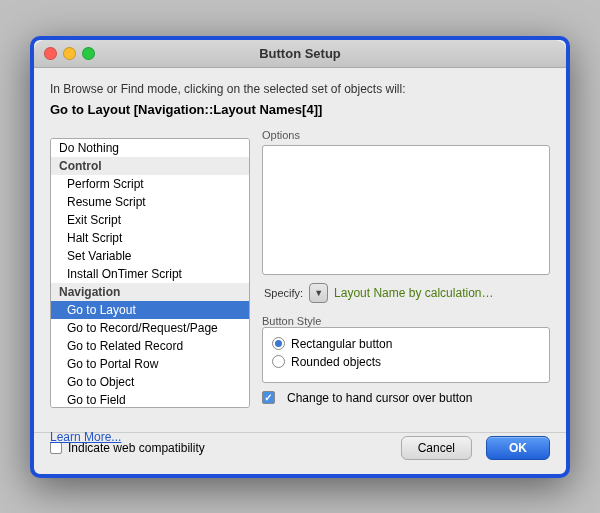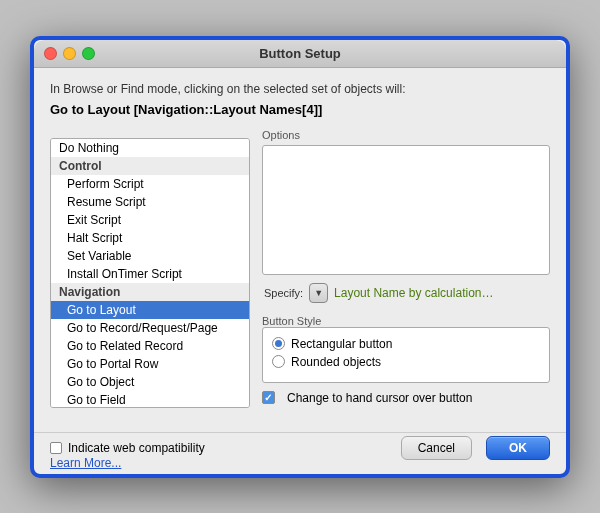--- a/index.html
+++ b/index.html
@@ -350,21 +350,21 @@
     </div>
   </div>
 
   <div class="bottom-bar" style="position: relative;">
     <div class="bottom-left">
       <div class="indicate-row">
         <div class="checkbox-small"></div>
         <span>Indicate web compatibility</span>
       </div>
     </div>
-    <div style="position:absolute; left:16px; bottom:4px;">
+    <div style="position:absolute; left:16px; bottom:30px;">
       <a class="learn-more">Learn More...</a>
     </div>
     <div class="bottom-right">
       <button class="btn-cancel">Cancel</button>
       <button class="btn-ok">OK</button>
     </div>
   </div>
 </div>
 
 </body></html>

